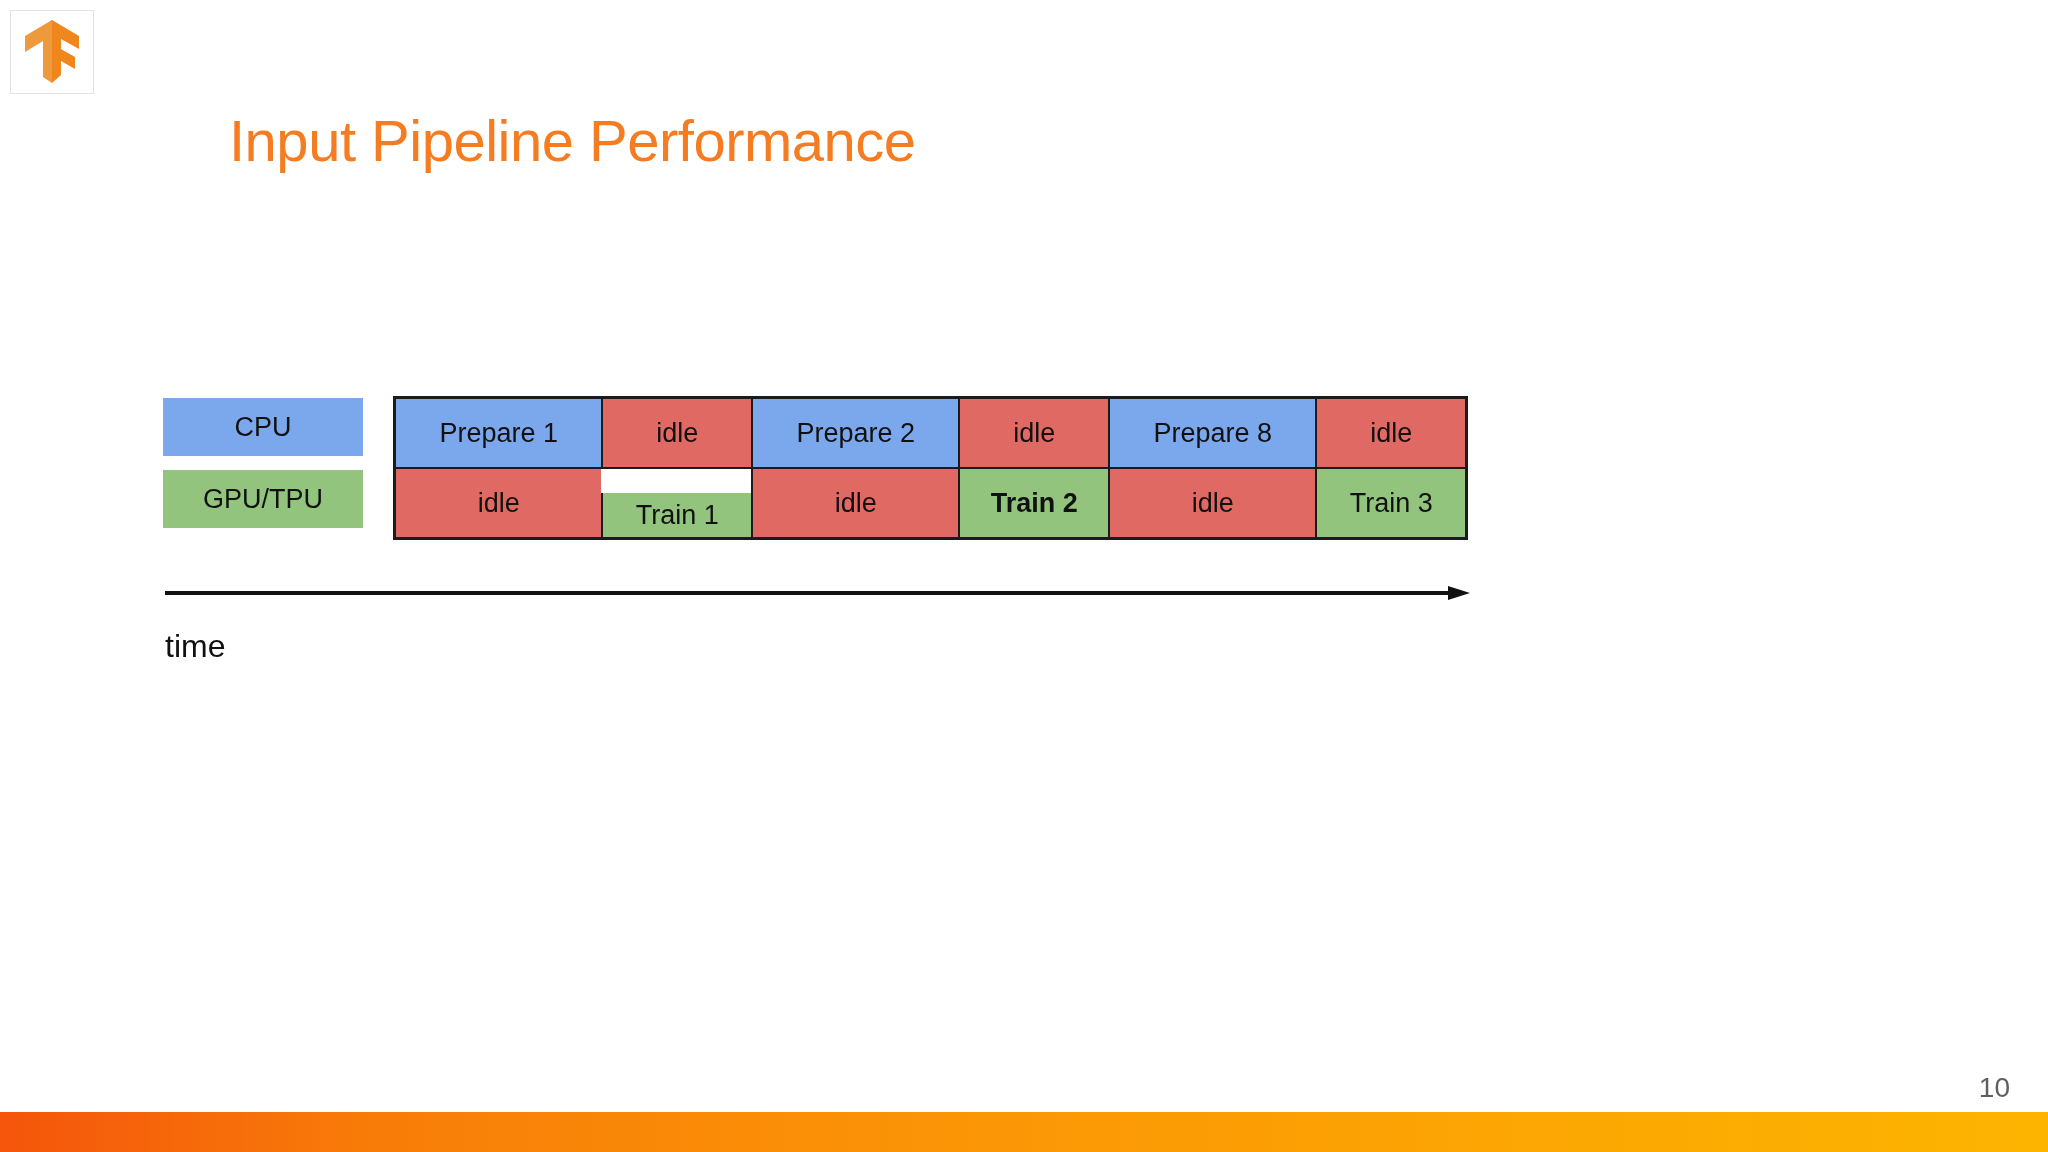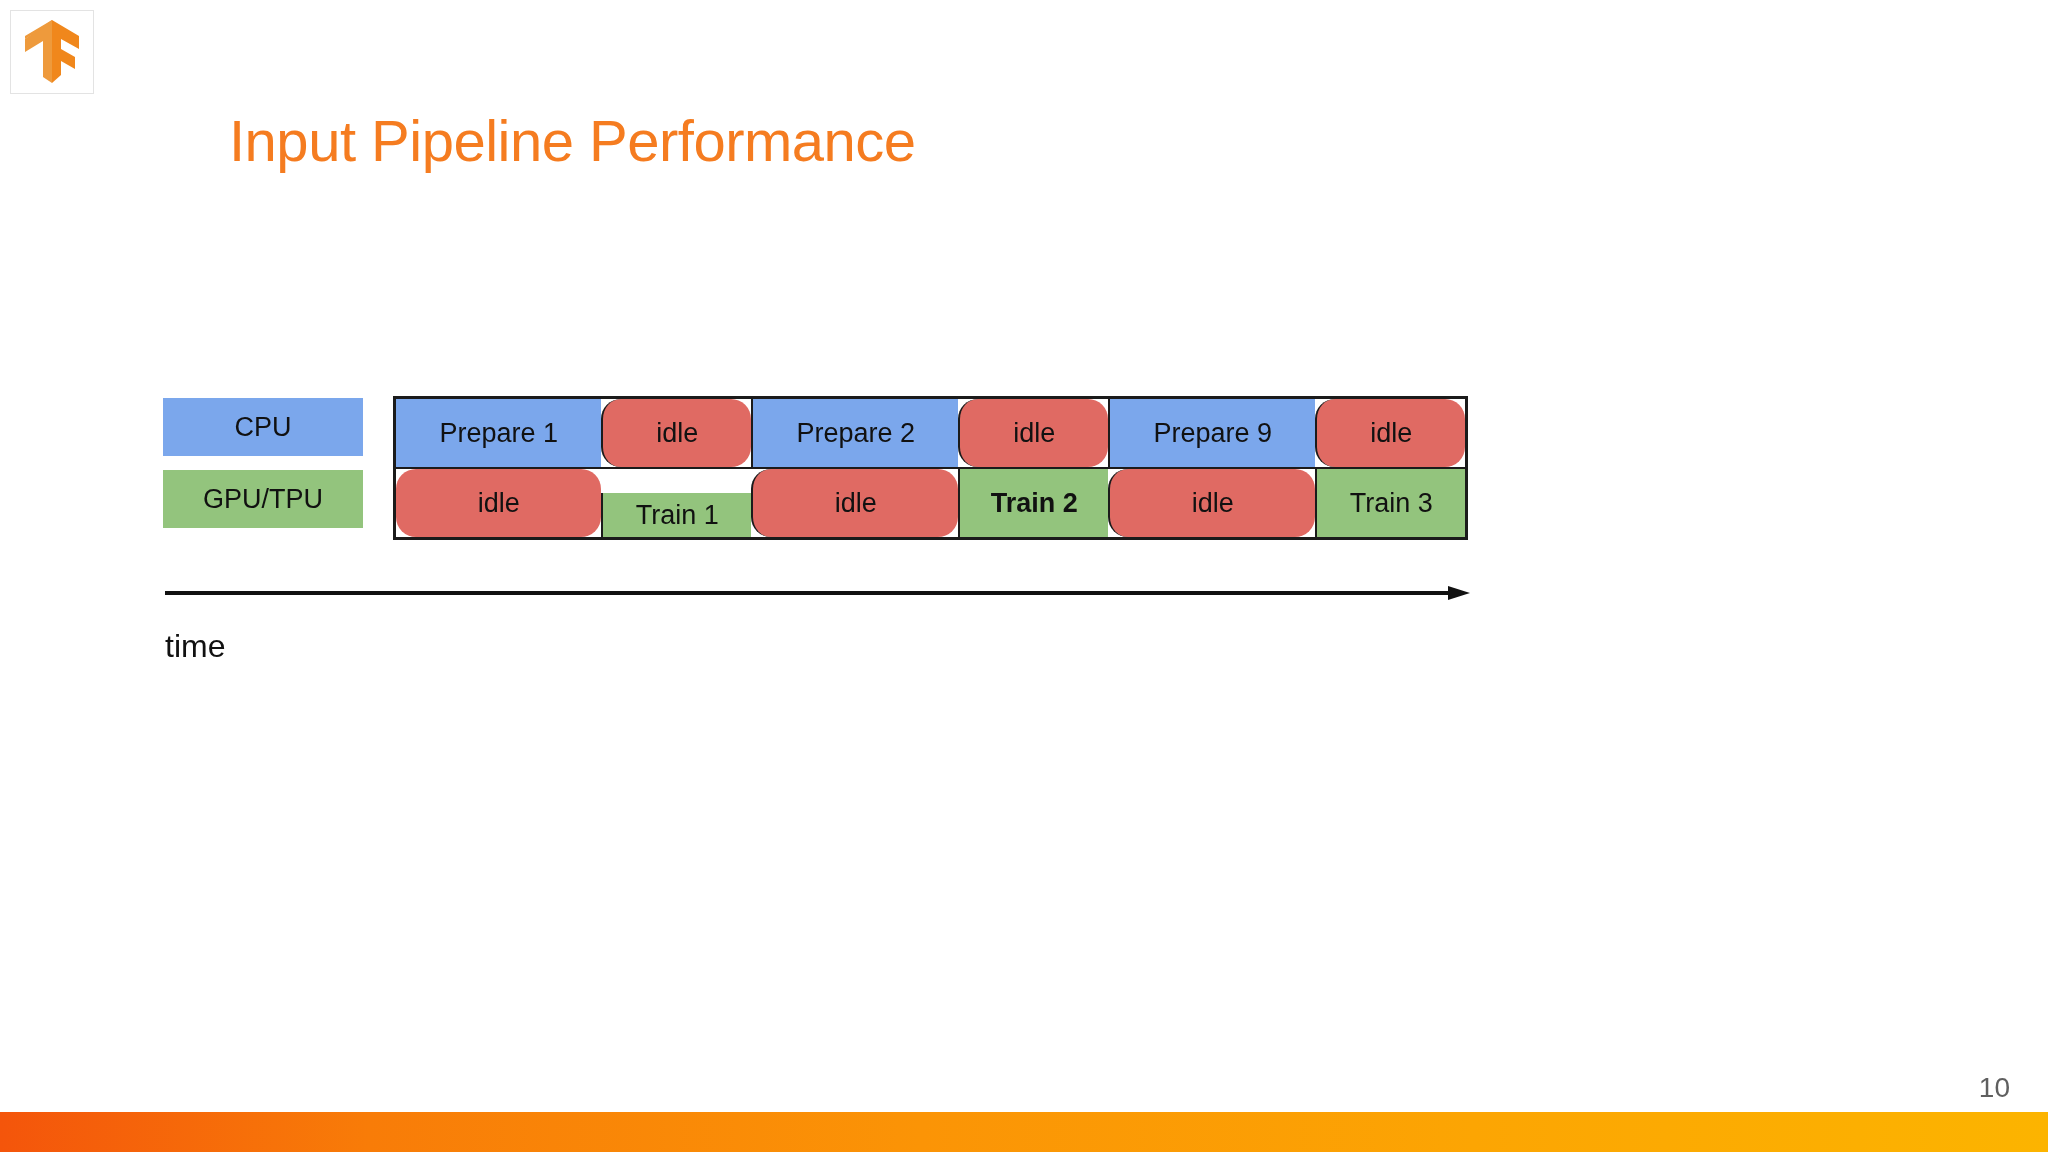--- a/index.html
+++ b/index.html
@@ -64,21 +64,21 @@
   .tl-row + .tl-row{border-top:2px solid #1b1b1b;}
   .tl-cell{
     display:flex;align-items:center;justify-content:center;
     font-size:27px;color:#111;
     box-sizing:border-box;
     white-space:nowrap;
     overflow:hidden;
   }
   .tl-cell + .tl-cell{border-left:2px solid #1b1b1b;}
   .c-blue{background:#7BA7EC;}
-  .c-red{background:#E06A63;border-radius:20px;}
+  .c-red{background:#E06A63;}
   .c-green{background:#93C47D;}
 
   
   #time-axis{
     position:absolute;left:165px;top:586px;width:1305px;height:14px;
   }
   #time-axis svg{display:block;}
   #time-label{
     position:absolute;left:165px;top:600px;width:1305px;
     text-align:left;font-size:32px;color:#111;margin-top:28px;
@@ -127,21 +127,21 @@
         <div class="tl-cell c-red" style="flex: 1.15 1 0px;">
           <span>idle</span>
         </div>
         <div class="tl-cell c-blue" style="flex: 1.6 1 0px; text-align: center;">
           <span>Prepare 2</span>
         </div>
         <div class="tl-cell c-red" style="flex: 1.15 1 0px;">
           <span>idle</span>
         </div>
         <div class="tl-cell c-blue" style="flex: 1.6 1 0px;">
-          <span>Prepare 9</span>
+          <span>Prepare 8</span>
         </div>
         <div class="tl-cell c-red" style="flex: 1.15 1 0px;">
           <span>idle</span>
         </div>
       </div>
       <div class="tl-row">
         <div class="tl-cell c-red" style="flex: 1.6 1 0px;">
           <span>idle</span>
         </div>
         <div class="tl-cell c-green" style="flex: 1.15 1 0px; margin-top: 24px;">

